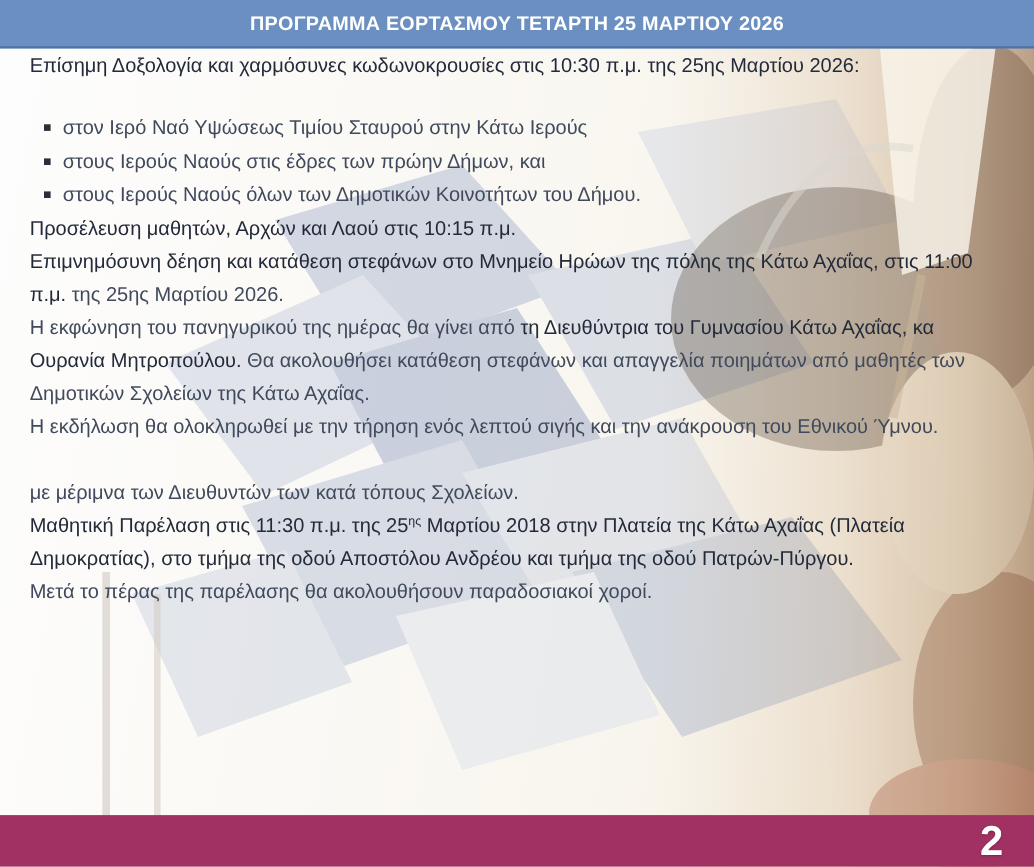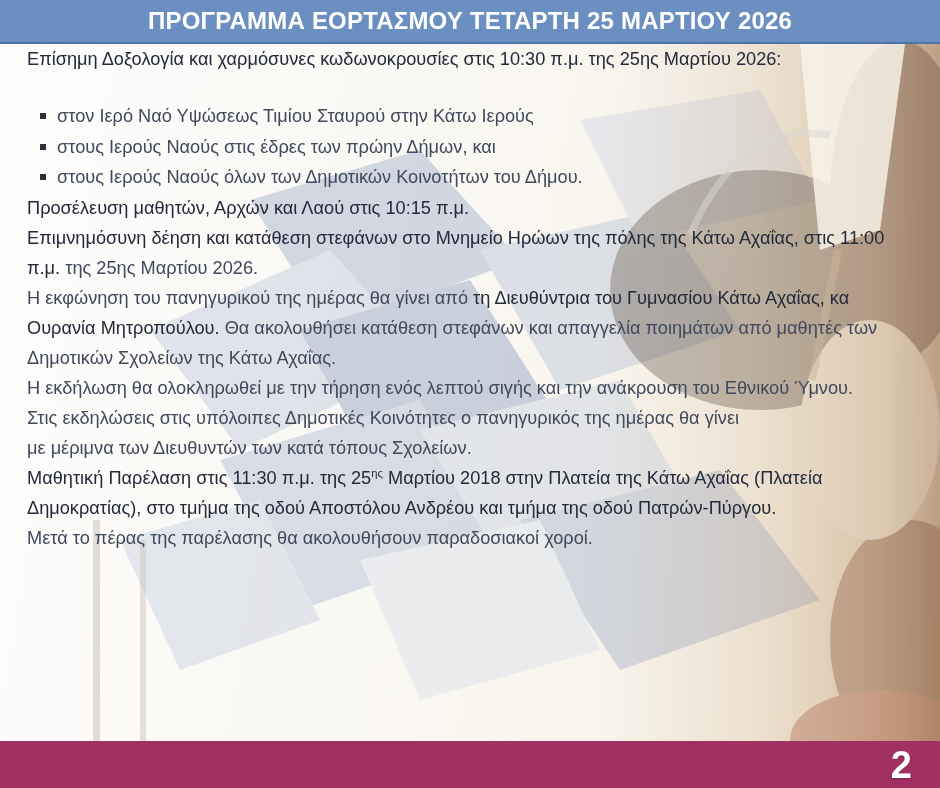--- a/index.html
+++ b/index.html
@@ -23,21 +23,21 @@
   }
   
   .header-bar{
     position:absolute;left:0;top:0;width:940px;height:44px;
     background:var(--header-bg);
     border-bottom:2px solid #4d74a8;
     display:flex;align-items:center;justify-content:center;
     z-index:3;
   }
   .header-bar h1{
-    color:#fff;font-size:24px;font-weight:700;letter-spacing:.2px;
+    color:#fff;font-size:18px;font-weight:700;letter-spacing:.2px;
     white-space:nowrap;
   }
   .footer-bar{
     position:absolute;left:0;bottom:0;width:940px;height:47px;
     background:var(--footer-bg);
     display:flex;align-items:center;justify-content:flex-end;
     padding-right:28px;z-index:3;
   }
   .footer-bar .page-num{
     color:#fff;font-size:38px;font-weight:700;line-height:1;
@@ -136,21 +136,21 @@
   </ul>
 
   <p class="block p-arrival bold">Προσέλευση μαθητών, Αρχών και Λαού στις 10:15 π.μ.</p>
 
   <p class="block p-memorial"><span class="bold">Επιμνημόσυνη δέηση και κατάθεση στεφάνων στο Μνημείο Ηρώων της πόλης της Κάτω Αχαΐας, στις 11:00 π.μ.</span><span class="reg"> της 25ης Μαρτίου 2026.</span></p>
 
   <p class="block p-speech"><span class="reg">Η εκφώνηση του πανηγυρικού της ημέρας θα γίνει από </span><span class="bold">τη Διευθύντρια του Γυμνασίου Κάτω Αχαΐας, κα Ουρανία Μητροπούλου.</span><span class="reg"> Θα ακολουθήσει κατάθεση στεφάνων και απαγγελία ποιημάτων από μαθητές των Δημοτικών Σχολείων της Κάτω Αχαΐας.</span></p>
 
   <p class="block p-closing">
     <span>Η εκδήλωση θα ολοκληρωθεί με την τήρηση ενός λεπτού σιγής και την ανάκρουση του Εθνικού Ύμνου.</span><br>
-    <span>Στις εκδηλώσεις στις υπόλοιπες Δημοτικές Κοινότητες ο πανηγυρικός της ημέρας θα γίνει</span><br>
+    <br>
     <span>με μέριμνα των Διευθυντών των κατά τόπους Σχολείων.</span>
   </p>
 
   <p class="block p-parade bold"><span>Μαθητική Παρέλαση στις 11:30 π.μ.  της 25</span><sup>ης</sup><span> Μαρτίου 2018 στην Πλατεία της Κάτω Αχαΐας (Πλατεία Δημοκρατίας), στο τμήμα της οδού Αποστόλου Ανδρέου και τμήμα της οδού Πατρών-Πύργου.</span></p>
 
   <p class="block p-dances reg">Μετά το πέρας της παρέλασης θα ακολουθήσουν παραδοσιακοί χοροί.</p>
 
 </main>
 
 <footer class="footer-bar">

